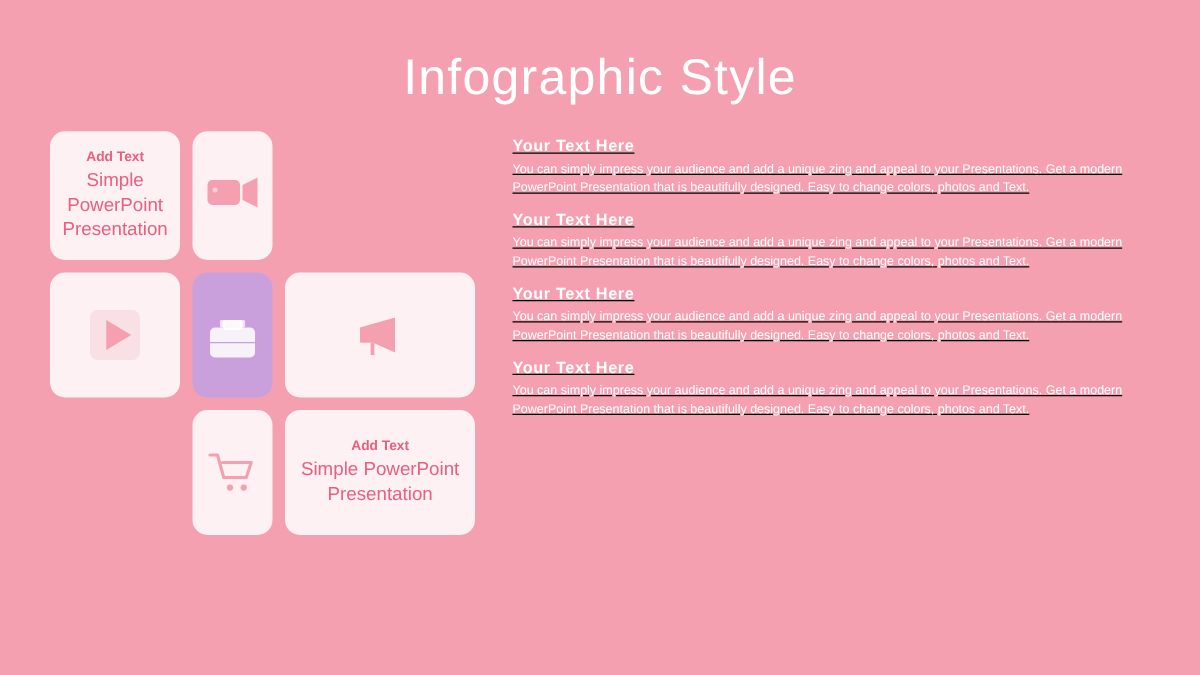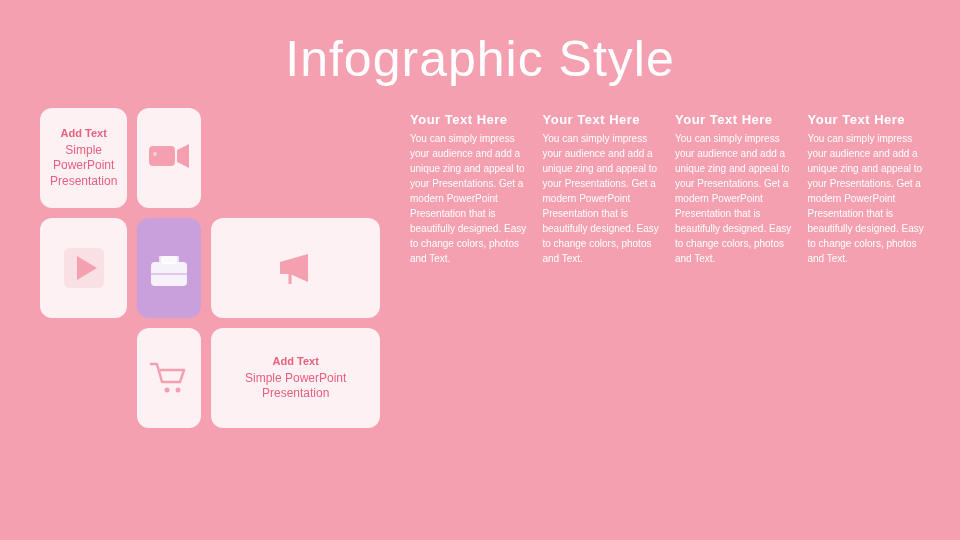--- a/index.html
+++ b/index.html
@@ -8,23 +8,23 @@
       height: 540px;
       background-color: #f4a0b0;
       font-family: 'Segoe UI', Arial, sans-serif;
       overflow: hidden;
       position: relative;
     }
 
     .main-title {
       text-align: center;
       color: white;
-      font-size: 50px;
+      font-size: 40px;
       font-weight: 300;
-      padding-top: 30px;
+      padding-top: 40px;
       padding-bottom: 20px;
       letter-spacing: 1px;
     }
 
     .content-area {
       display: flex;
       padding: 0 30px 0 40px;
       gap: 30px;
     }
 
@@ -56,33 +56,34 @@
     .card-label {
       color: #e86080;
       font-size: 11px;
       font-weight: 600;
       text-align: center;
       line-height: 1.3;
     }
 
     .card-sublabel {
       color: #e86080;
-      font-size: 12px;
+      font-size: 15px;
       text-align: center;
       line-height: 1.3;
       margin-top: 2px;
     }
 
     
     .right-panel {
       flex: 1;
       display: flex;
-      flex-direction: row;
+      flex-direction: column;
       gap: 10px;
       padding-top: 4px;
+      text-decoration: underline;
     }
 
     .text-block {
       display: flex;
       flex-direction: column;
       gap: 4px;
     }
 
     .text-heading {
       color: white;

